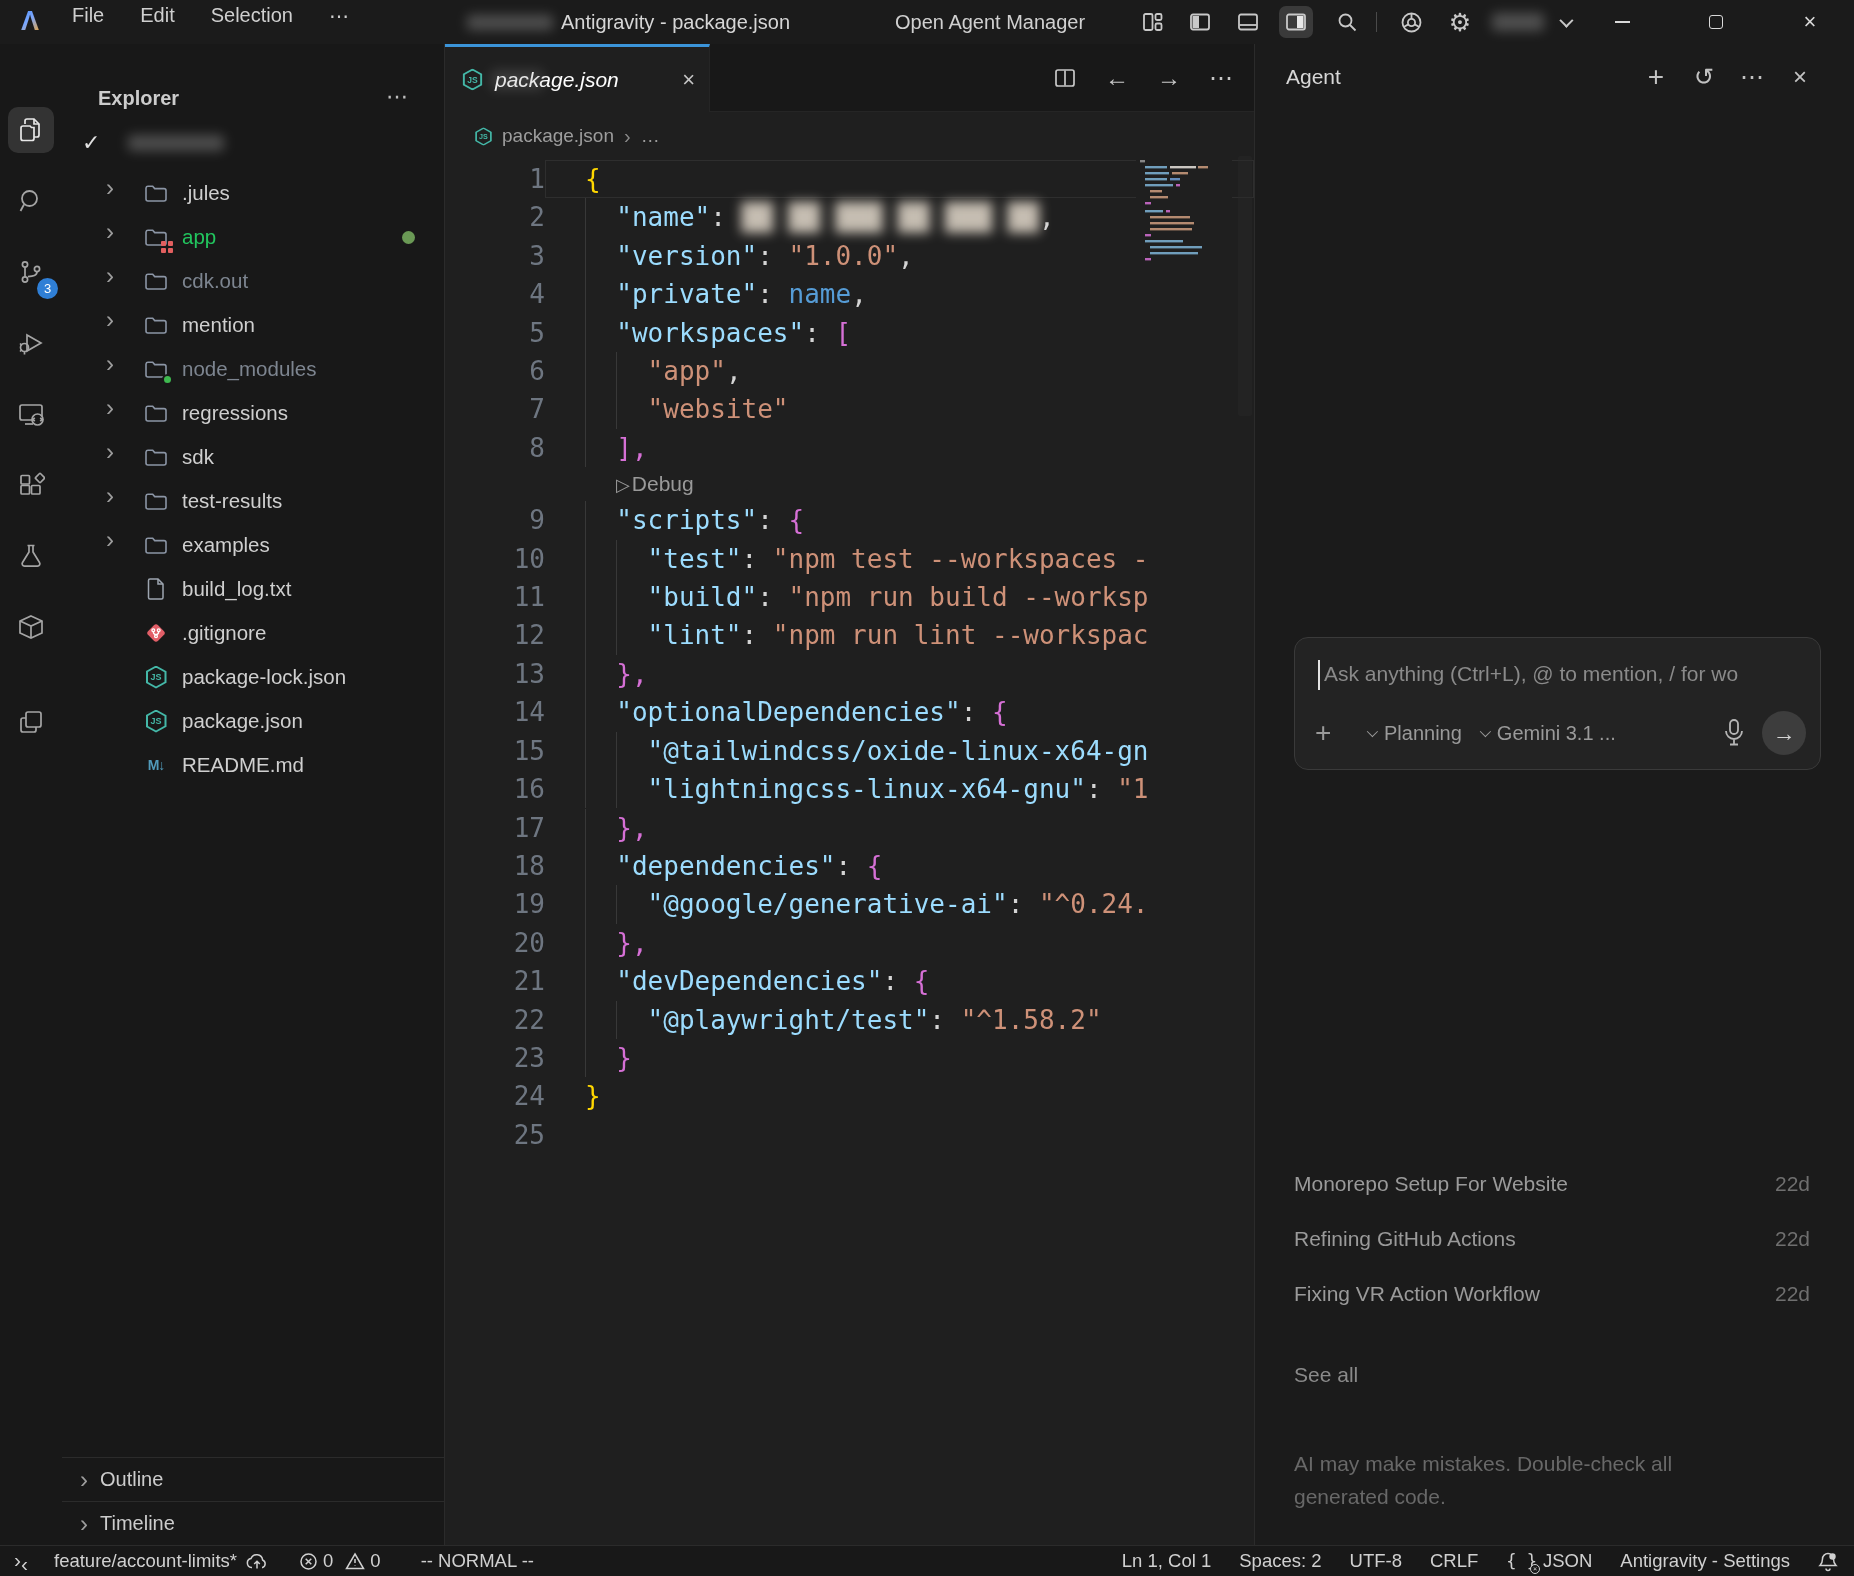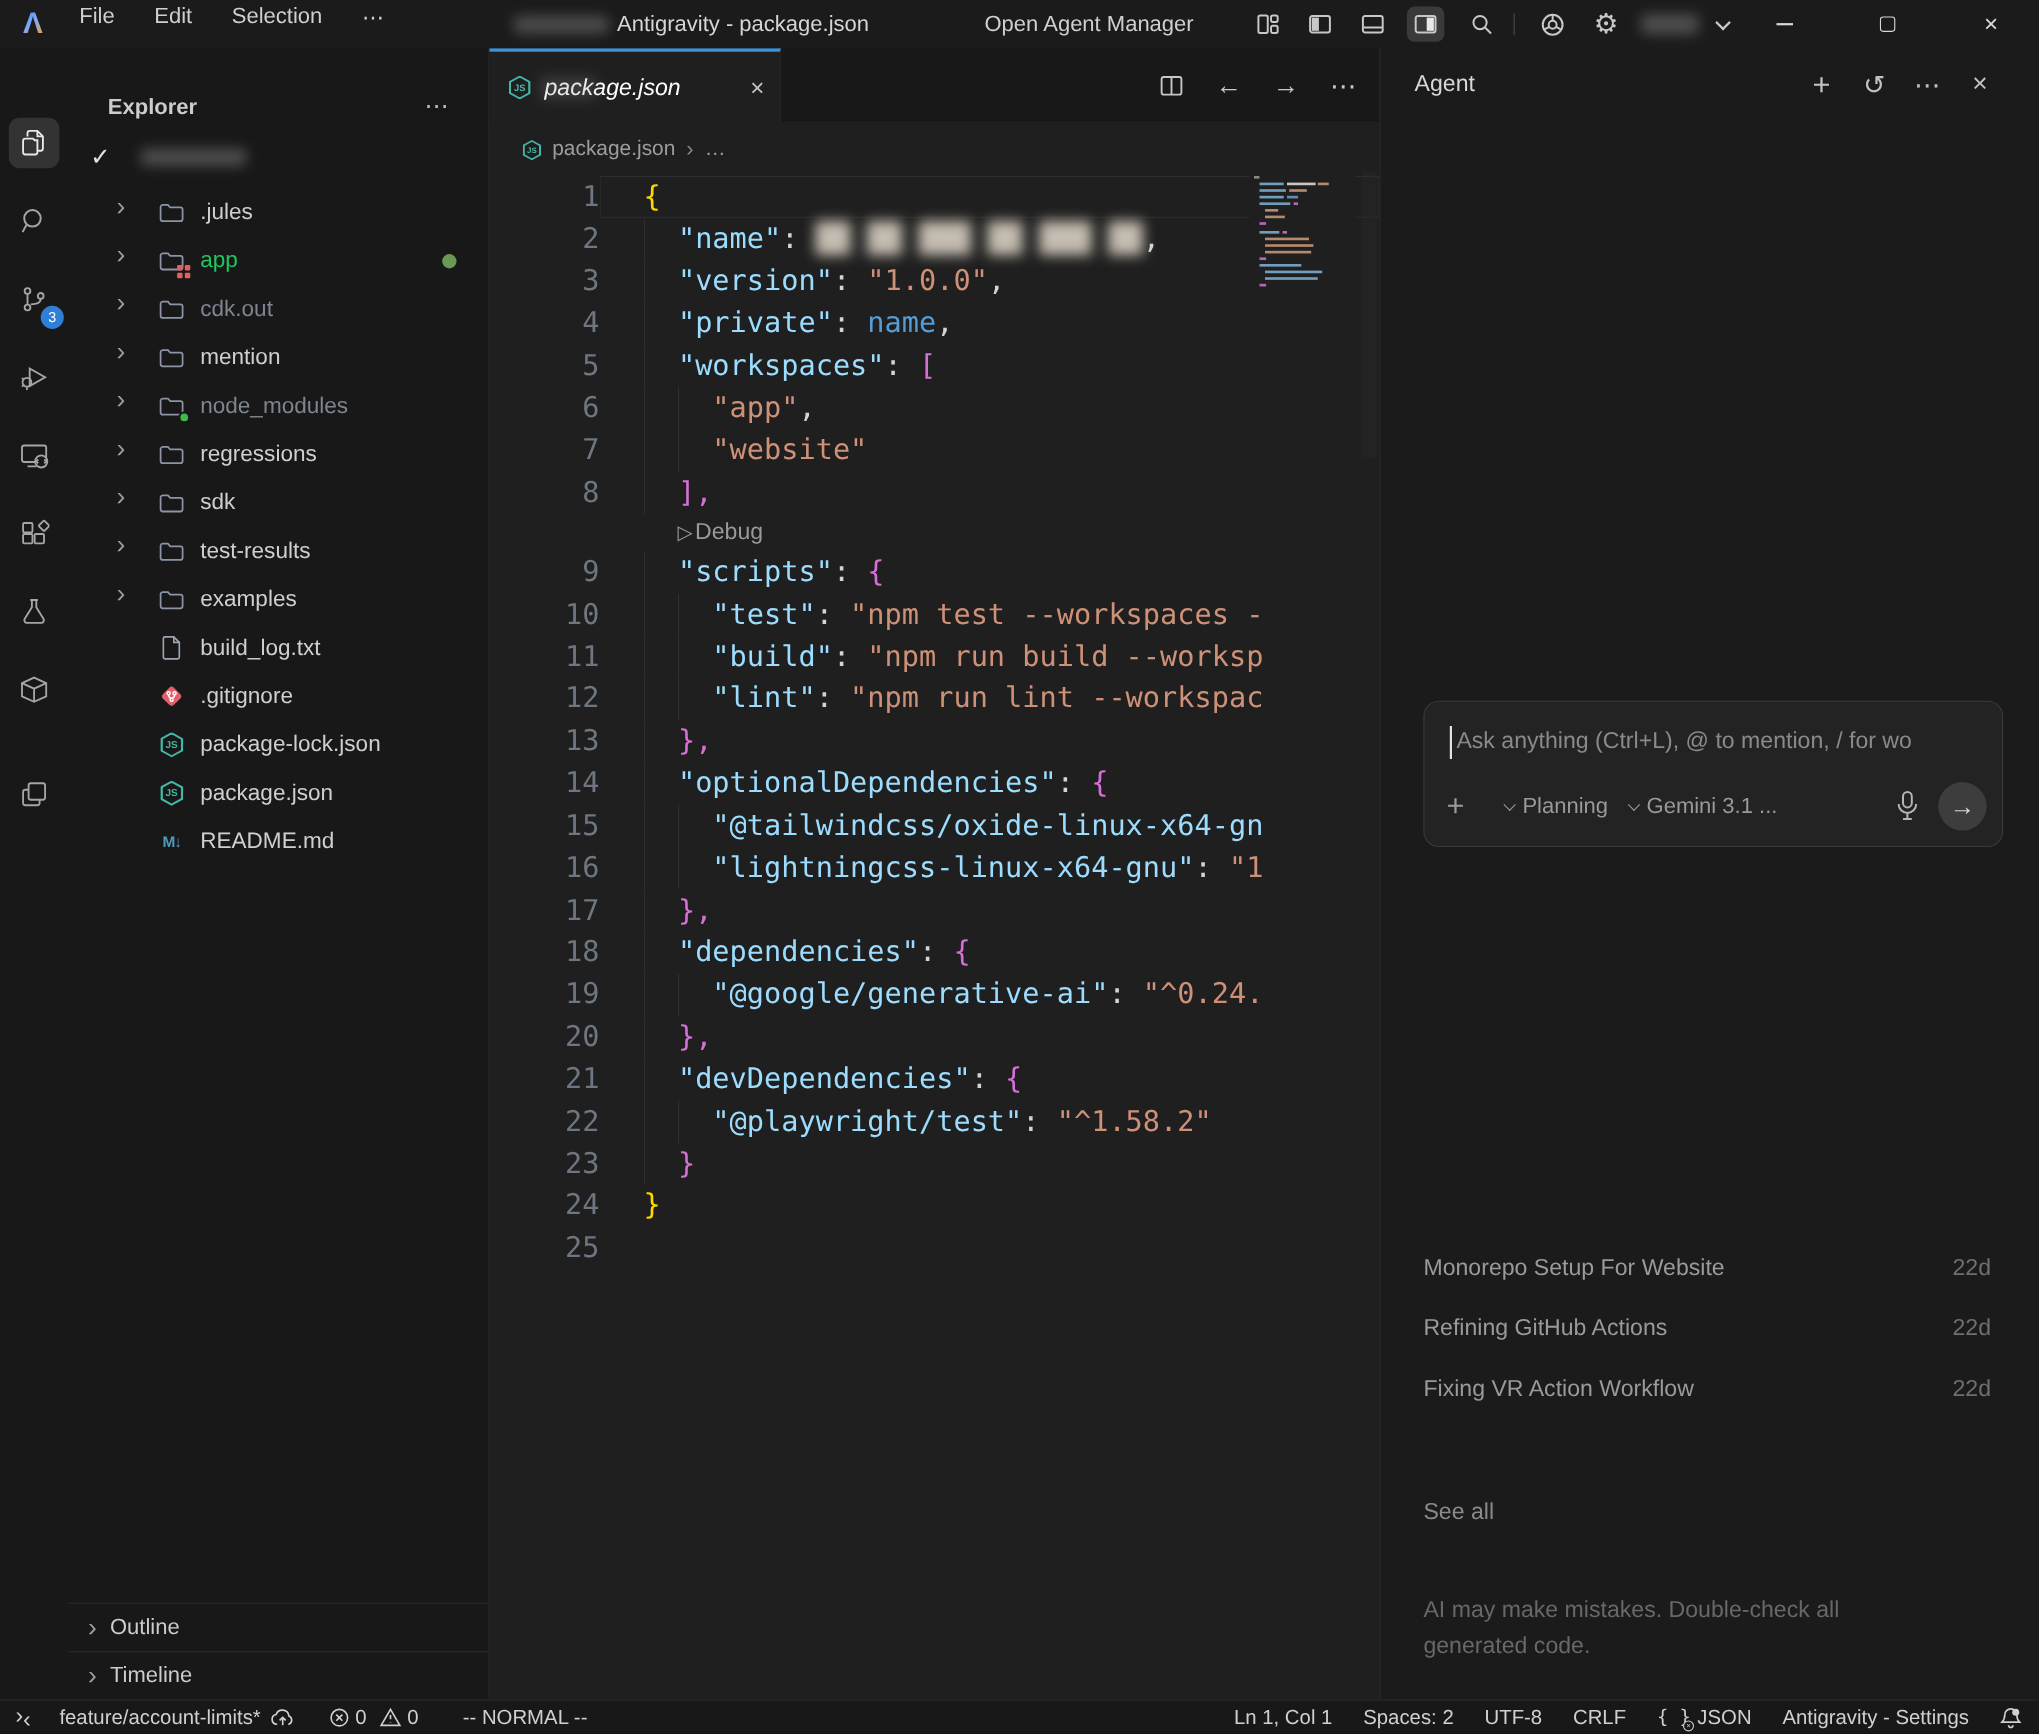--- a/index.html
+++ b/index.html
@@ -102,21 +102,21 @@
   #agent-input { position:absolute; left:39px; top:593px; width:527px; height:133px; background:#232323; border:1px solid #3a3a3a; border-radius:14px; }
   #ai-caret { position:absolute; left:23px; top:22px; width:2px; height:30px; background:#e2e2e2; }
   #ai-placeholder { position:absolute; left:29px; top:24px; font-size:21px; color:#8a8a8a; white-space:nowrap; }
   #ai-controls { position:absolute; left:20px; right:14px; bottom:14px; height:44px; display:flex; align-items:center; }
   #ai-plus { font-size:28px; color:#9a9a9a; width:34px; }
   .ai-drop { display:flex; align-items:center; font-size:20px; color:#9a9a9a; margin-left:18px; }
   .ai-drop .chev-down { border-color:#9a9a9a; border-width:1.6px; width:8px; height:8px; margin-right:9px; }
   #ai-mic { margin-left:auto; width:40px; display:flex; justify-content:center; }
   #ai-send { width:44px; height:44px; border-radius:50%; background:#3d3d3d; color:#d5d5d5; font-size:23px; display:flex; align-items:center; justify-content:center; margin-left:8px; }
   #history { position:absolute; left:0; top:1097px; width:100%; }
-  .hist-row { position:relative; height:55px; display:flex; align-items:flex-start; font-size:21px; color:#9a9a9a; }
+  .hist-row { position:relative; height:55px; display:flex; align-items:flex-end; font-size:21px; color:#9a9a9a; }
   .hist-title { margin-left:39px; }
   .hist-age { position:absolute; right:44px; color:#6f6f6f;margin-left:16px; }
   #see-all { position:absolute; left:39px; top:1319px; font-size:21px; color:#8a8a8a; }
   #disclaimer { position:absolute; left:39px; top:1403px; width:470px; font-size:21px; line-height:33px; color:#686868; }
 
   
   #statusbar { position:absolute; left:0; top:1545px; width:1854px; height:31px; background:#181818; border-top:1px solid #2b2b2b; display:flex; align-items:center; font-size:18.5px; color:#d0d0d0; }
   .sb-item { display:flex; align-items:center; margin-right:26px; white-space:nowrap; }
   .sb-item svg { stroke:#d0d0d0; }
   #sb-left { display:flex; align-items:center; margin-left:14px; }

